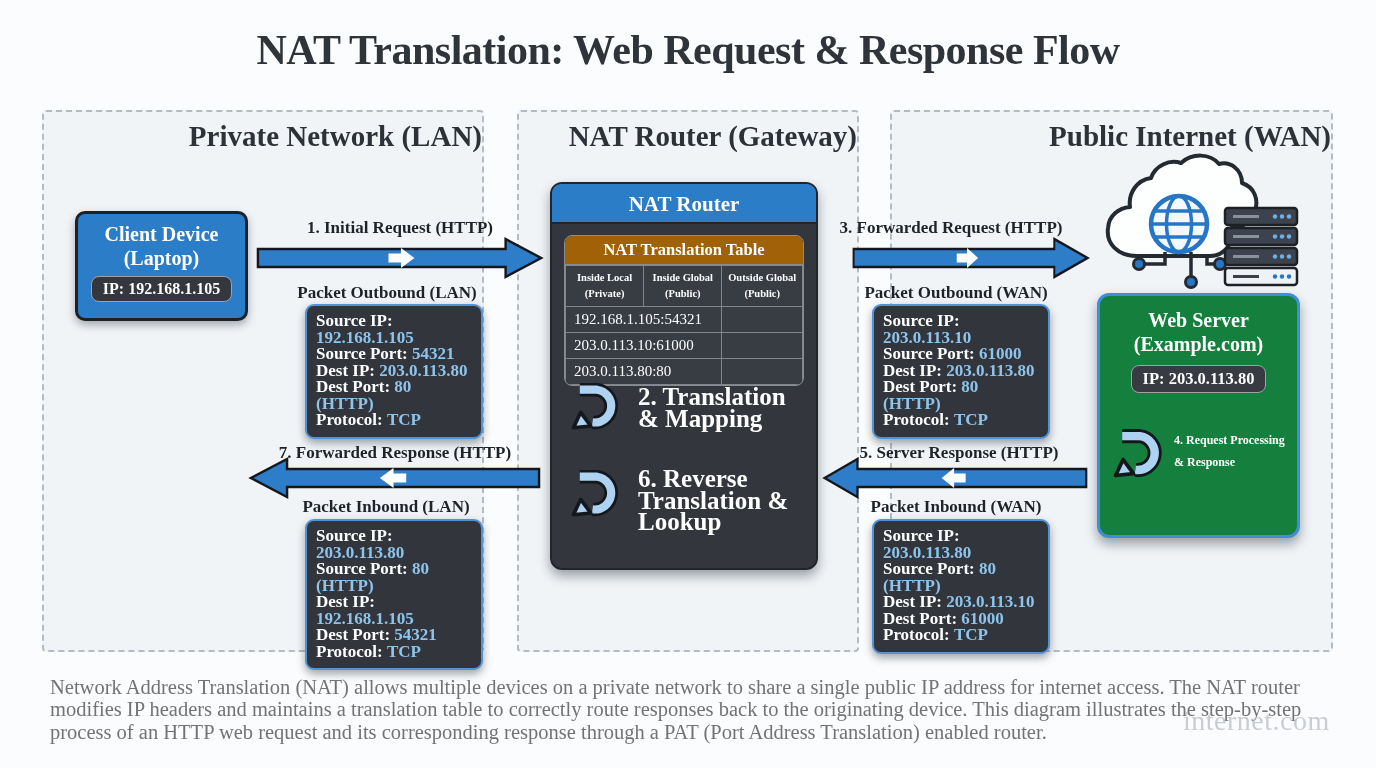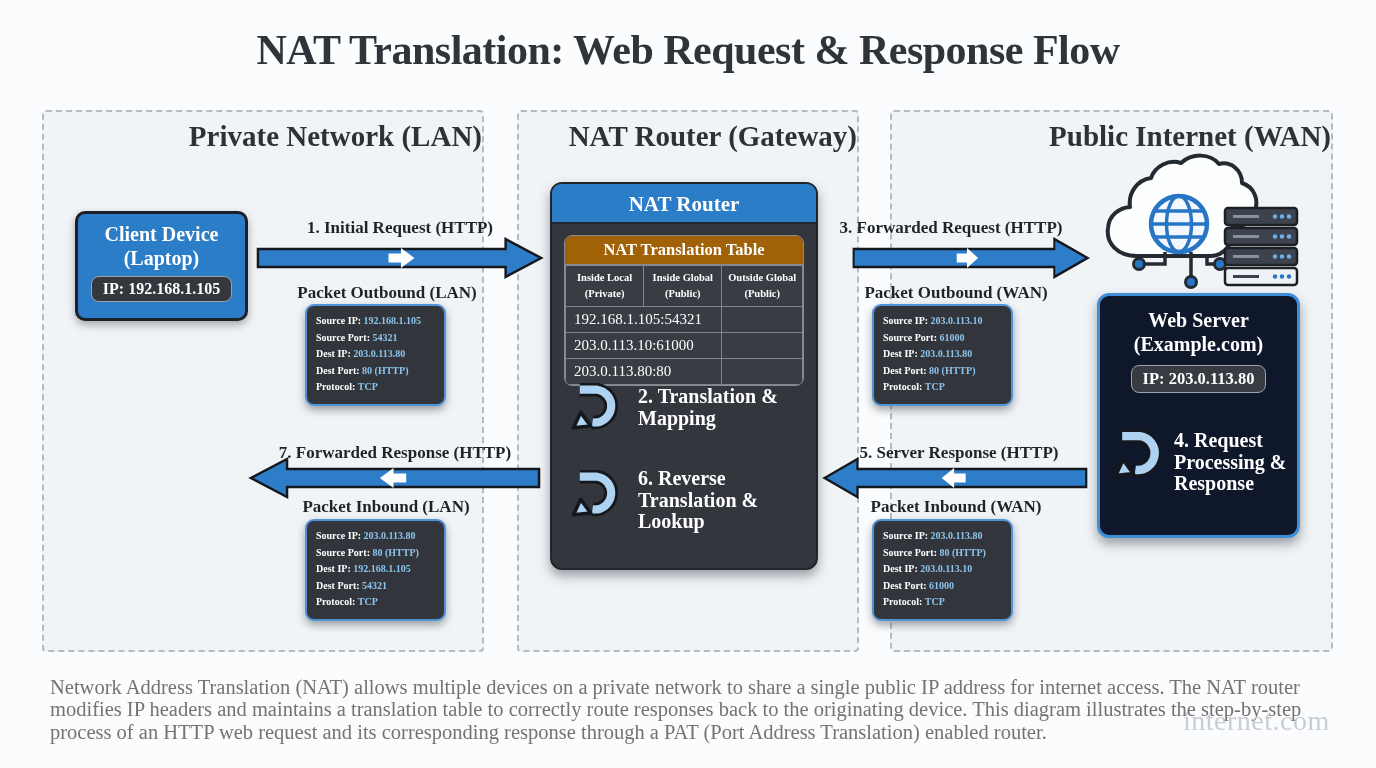--- a/index.html
+++ b/index.html
@@ -41,24 +41,24 @@
   .flow-label {
     position:absolute; width:240px; text-align:center;
     font-size:17px; font-weight:700; color:#1e2329;
   }
   .pkt-heading {
     position:absolute; width:240px; text-align:center;
     font-size:17px; font-weight:700; color:#1e2329;
   }
   
   .pkt {
-    position:absolute; width:141px; background:#32363c;
+    position:absolute; width:178px; background:#32363c;
     border:2px solid #4f93d8; border-radius:9px; padding:7px 9px 8px;
     box-shadow:0 4px 9px rgba(20,30,40,.4);
-    color:#fff; font-size:10px; line-height:16.5px; font-weight:600;
+    color:#fff; font-size:17px; line-height:16.5px; font-weight:600;
   }
   .pkt .pv { color:#8ec4ec; font-weight:700; }
   
   .router-box {
     position:absolute; left:550px; top:182px; width:268px; height:388px;
     background:#33373d; border:2.5px solid #22262c; border-radius:12px;
     box-shadow:0 6px 12px rgba(20,30,40,.4);
   }
   .router-header {
     background:#2b7dc8; border-radius:9px 9px 0 0; height:40px; line-height:40px;
@@ -78,31 +78,31 @@
     font-size:10.5px; line-height:16px; font-weight:700;
     border:1px solid #81868d; padding:4px 1px; text-align:center;
   }
   .nat-table td {
     font-size:15px; border:1px solid #81868d; padding:4px 0 4px 8px; font-weight:500;
   }
   .nat-table .c1 { width:33%; } .nat-table .c2 { width:33%; } .nat-table .c3 { width:34%; }
   .step-icon { position:absolute; }
   .step-text {
     position:absolute; color:#fff; font-weight:700;
-    font-size:20px; line-height:21.5px;
+    font-size:25px; line-height:21.5px;
   }
   
   .server-box {
     position:absolute; left:1097px; top:293px; width:203px; height:245px;
-    background:#0f172a; border:3px solid #3e8ed8; border-radius:12px;
+    background:#15803d; border:3px solid #3e8ed8; border-radius:12px;
     box-shadow:0 6px 12px rgba(20,30,40,.4); text-align:center; color:#fff;
   }
   .server-title { padding-top:12px; font-size:20px; line-height:24px; font-weight:700; }
   .server-box .ip-badge { background:#383c42; font-size:16.5px; margin-top:9px; }
-  .server-step-text { text-align:left; font-size:20px; }
+  .server-step-text { text-align:left; font-size:12px; }
   
   .footer {
     position:absolute; left:50px; top:676px; width:1262px;
     font-size:20.5px; line-height:22.4px; color:#737373; z-index:2;
   }
   .watermark {
     position:absolute; left:1183px; top:705px; z-index:3;
     font-size:28px; color:#b9bec4; opacity:.75; letter-spacing:.5px;
   }
 </style>

